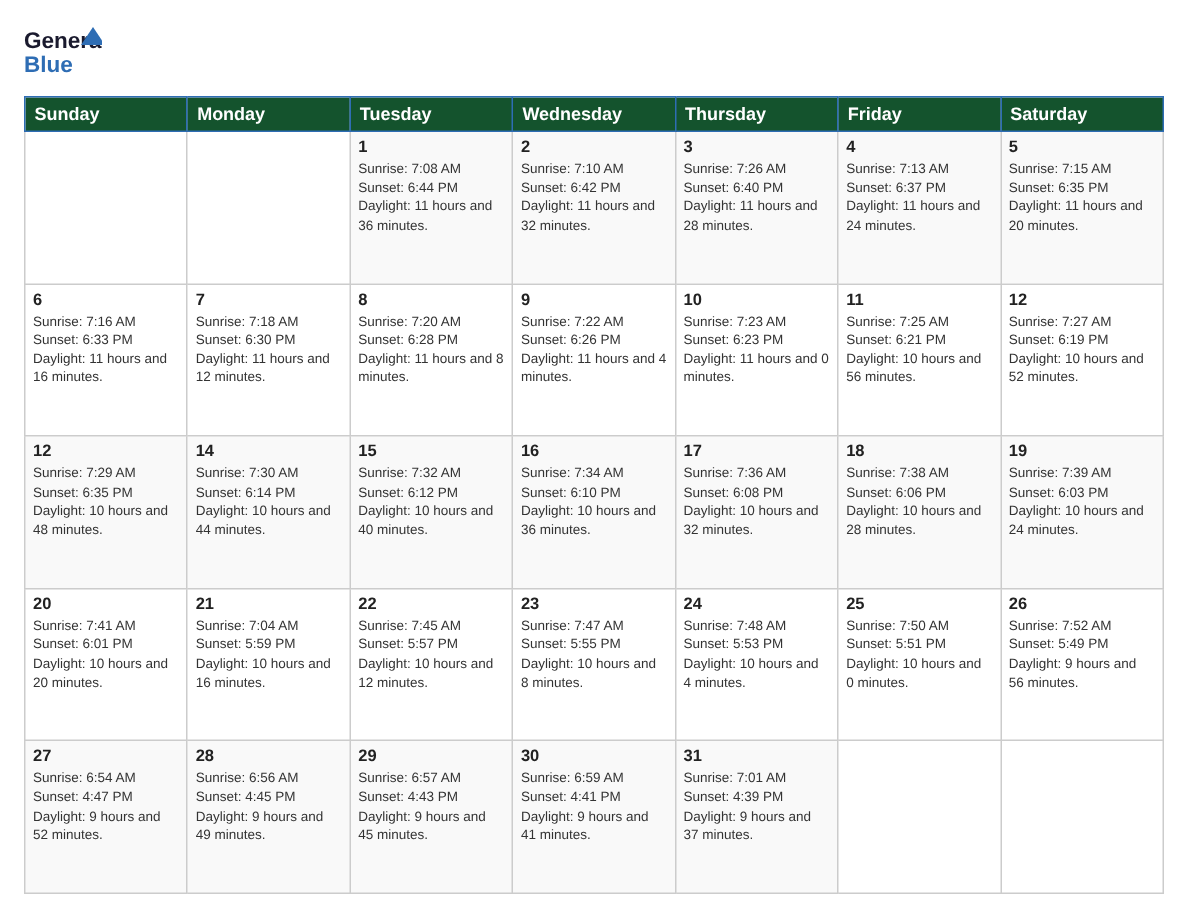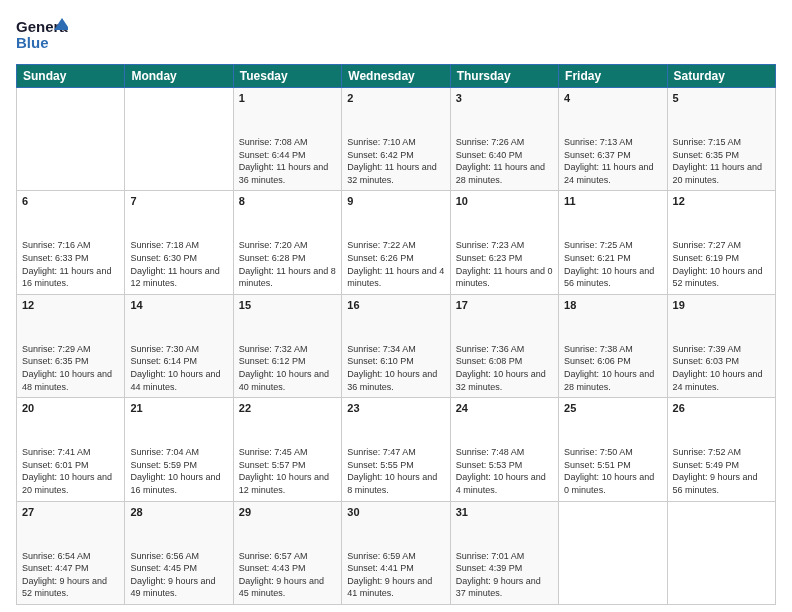--- a/index.html
+++ b/index.html
@@ -41,21 +41,21 @@
       font-size: 14px;
       color: #333;
     }
     .calendar {
       flex: 1;
       border-collapse: collapse;
       width: 100%;
       table-layout: fixed;
     }
     .calendar thead tr th {
-      background-color: #0f766e;
+      background-color: #14532d;
       color: #fff;
       font-size: 12px;
       font-weight: bold;
       padding: 4px 6px;
       text-align: left;
       border: 1px solid #2e6db4;
     }
     .calendar tbody tr td {
       border: 1px solid #ccc;
       vertical-align: top;
@@ -71,21 +71,20 @@
     .day-number {
       font-size: 11px;
       font-weight: bold;
       margin-bottom: 2px;
       display: block;
     }
     .day-info {
       font-size: 9px;
       line-height: 1.4;
       color: #333;
-      margin-top: 32px;
     }
     .empty-cell {
       background: #fff !important;
     }
   </style>
 </head>
 <body>
 
 <div class="page">
   <div class="header">

